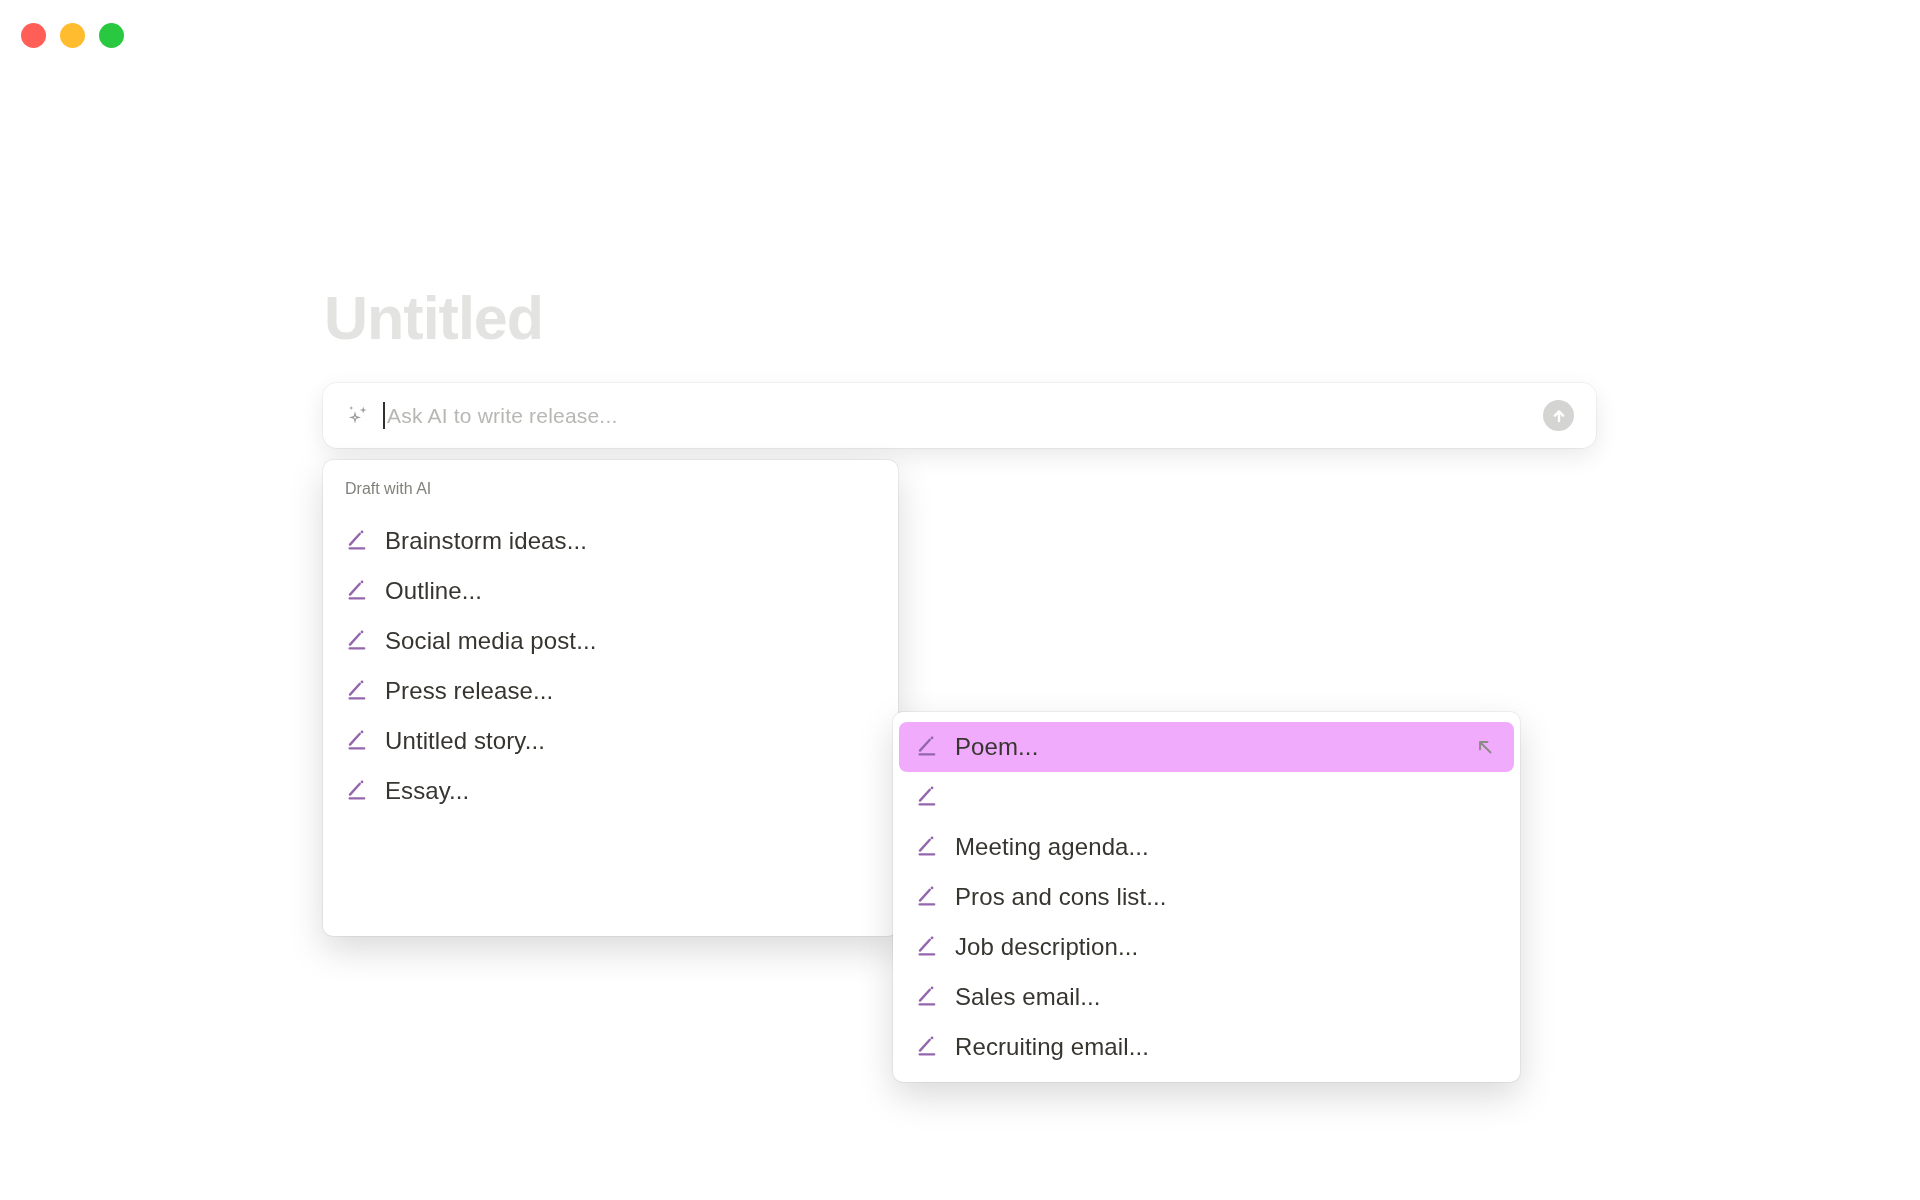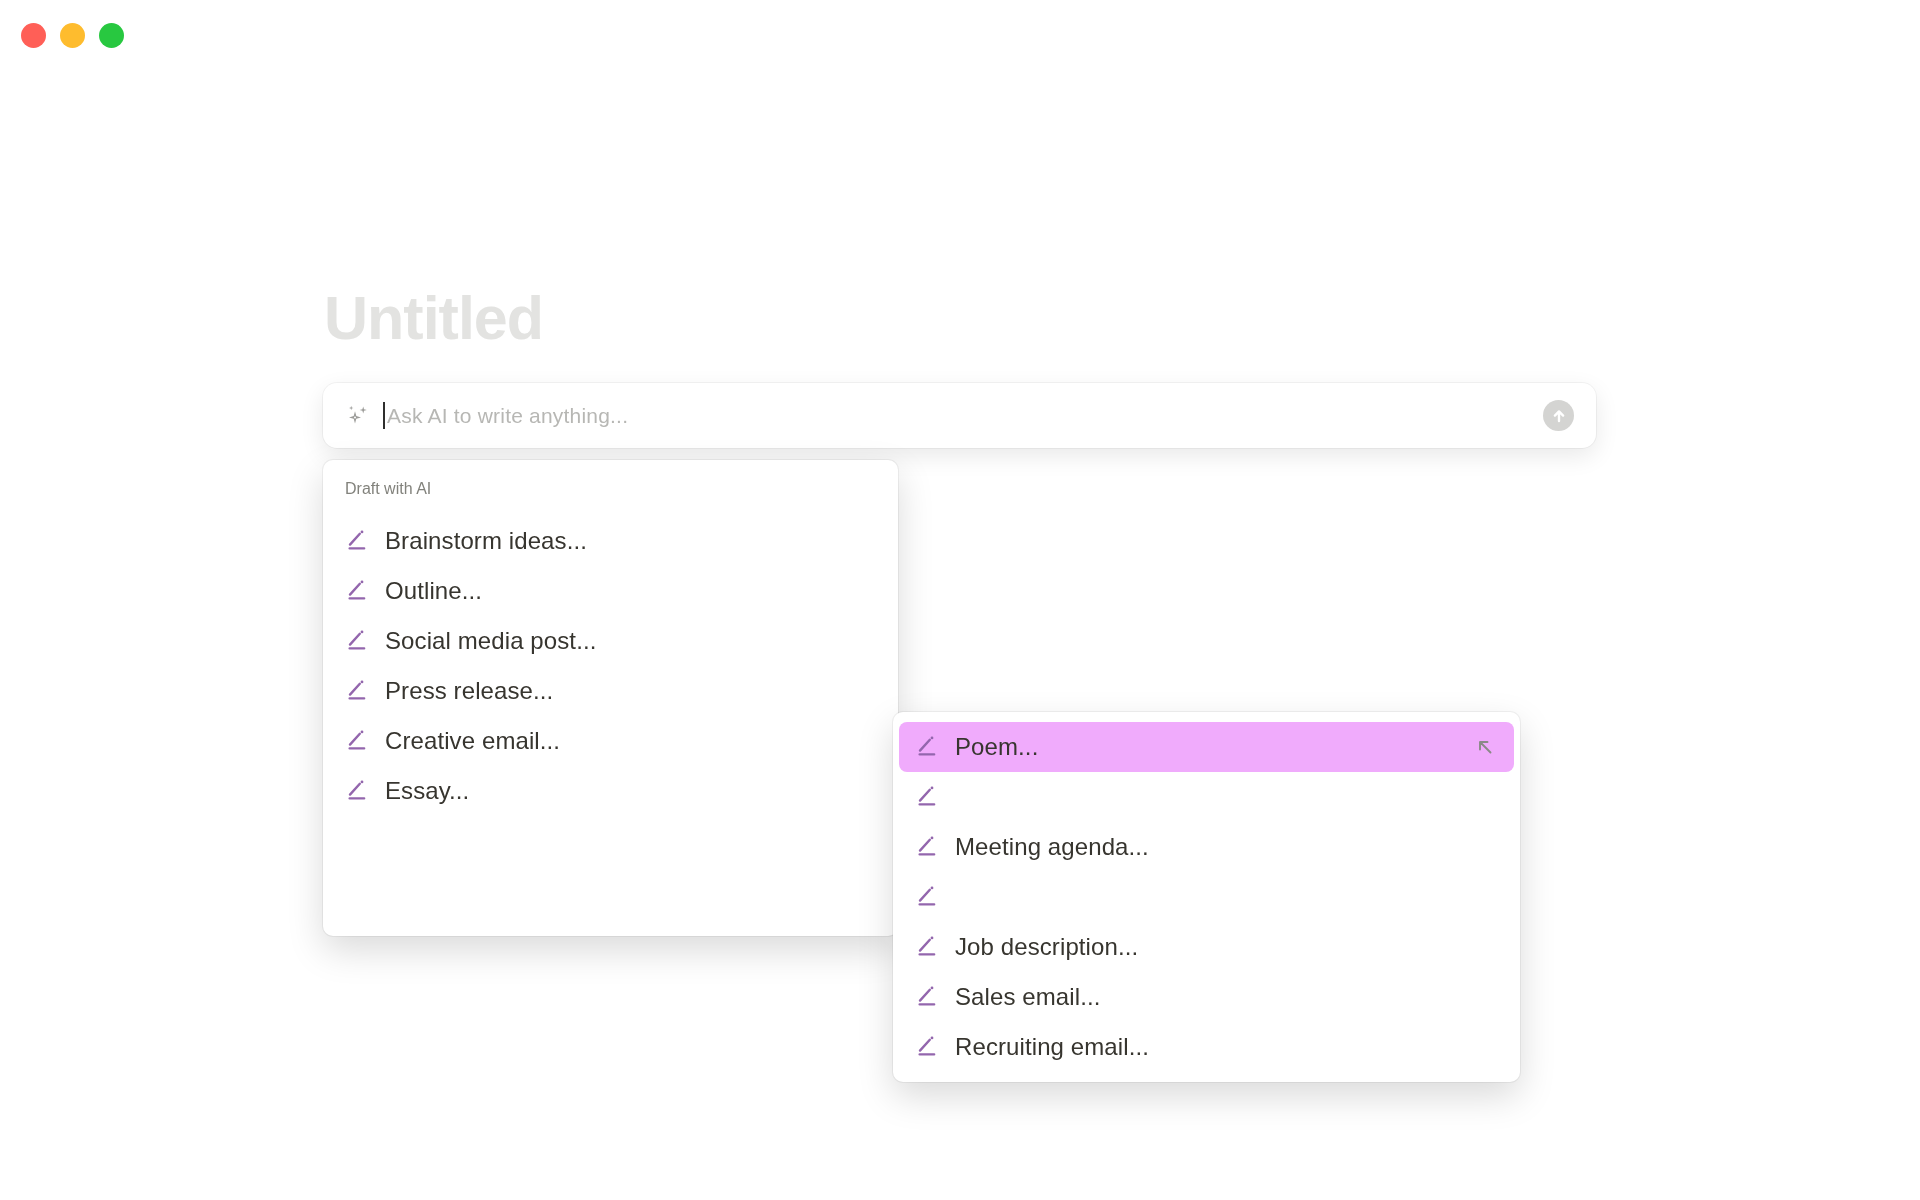--- a/index.html
+++ b/index.html
@@ -61,21 +61,21 @@
   <div class="prompt">
     <span class="sparkles">
       <svg viewBox="0 0 26 26" width="26" height="26">
         <path d="M10 8.2 L11.3 13 L16 14.4 L11.3 15.8 L10 20.6 L8.7 15.8 L4 14.4 L8.7 13 Z" fill="#9c9c99"></path>
         <circle cx="10" cy="14.4" r="1" fill="#ffffff"></circle>
         <path d="M18.2 3.4 L19 6.2 L21.8 7 L19 7.8 L18.2 10.6 L17.4 7.8 L14.6 7 L17.4 6.2 Z" fill="#9c9c99"></path>
         <path d="M6.2 2.8 L6.7 4.5 L8.4 5 L6.7 5.5 L6.2 7.2 L5.7 5.5 L4 5 L5.7 4.5 Z" fill="#9c9c99"></path>
       </svg>
     </span>
     <span class="caret"></span>
-    <span class="prompt-placeholder">Ask AI to write anything...</span>
+    <span class="prompt-placeholder">Ask AI to write release...</span>
     <button class="send-btn">
       <span>
         <svg viewBox="0 0 24 24" width="22" height="22">
           <path d="M12 17.5 V7.5 M7.5 11.5 L12 7 L16.5 11.5" stroke="#ffffff" stroke-width="2.6" fill="none" stroke-linecap="round" stroke-linejoin="round"></path>
         </svg>
       </span>
     </button>
   </div>
 
   <div class="panel main">
@@ -127,21 +127,21 @@
     </div>
 
     <div class="menu-item">
       <span class="lead-icon">
         <svg viewBox="0 0 24 24" width="24" height="24">
             <path d="M5 15.6 L14.8 4.8" stroke="#9366ad" stroke-width="2.4" stroke-linecap="round" fill="none"></path>
             <circle cx="17" cy="2.9" r="1.4" fill="#9366ad"></circle>
             <path d="M4.6 19.4 H19.2" stroke="#9366ad" stroke-width="2.3" stroke-linecap="round" fill="none"></path>
           </svg>
       </span>
-      <span class="label">Creative email...</span>
+      <span class="label">Untitled story...</span>
     </div>
 
     <div class="menu-item">
       <span class="lead-icon">
         <svg viewBox="0 0 24 24" width="24" height="24">
             <path d="M5 15.6 L14.8 4.8" stroke="#9366ad" stroke-width="2.4" stroke-linecap="round" fill="none"></path>
             <circle cx="17" cy="2.9" r="1.4" fill="#9366ad"></circle>
             <path d="M4.6 19.4 H19.2" stroke="#9366ad" stroke-width="2.3" stroke-linecap="round" fill="none"></path>
           </svg>
       </span>
@@ -190,20 +190,21 @@
     </div>
 
     <div class="menu-item">
       <span class="lead-icon">
         <svg viewBox="0 0 24 24" width="24" height="24">
             <path d="M5 15.6 L14.8 4.8" stroke="#9366ad" stroke-width="2.4" stroke-linecap="round" fill="none"></path>
             <circle cx="17" cy="2.9" r="1.4" fill="#9366ad"></circle>
             <path d="M4.6 19.4 H19.2" stroke="#9366ad" stroke-width="2.3" stroke-linecap="round" fill="none"></path>
           </svg>
       </span>
+      <span class="label">Pros and cons list...</span>
     </div>
 
     <div class="menu-item">
       <span class="lead-icon">
         <svg viewBox="0 0 24 24" width="24" height="24">
             <path d="M5 15.6 L14.8 4.8" stroke="#9366ad" stroke-width="2.4" stroke-linecap="round" fill="none"></path>
             <circle cx="17" cy="2.9" r="1.4" fill="#9366ad"></circle>
             <path d="M4.6 19.4 H19.2" stroke="#9366ad" stroke-width="2.3" stroke-linecap="round" fill="none"></path>
           </svg>
       </span>

